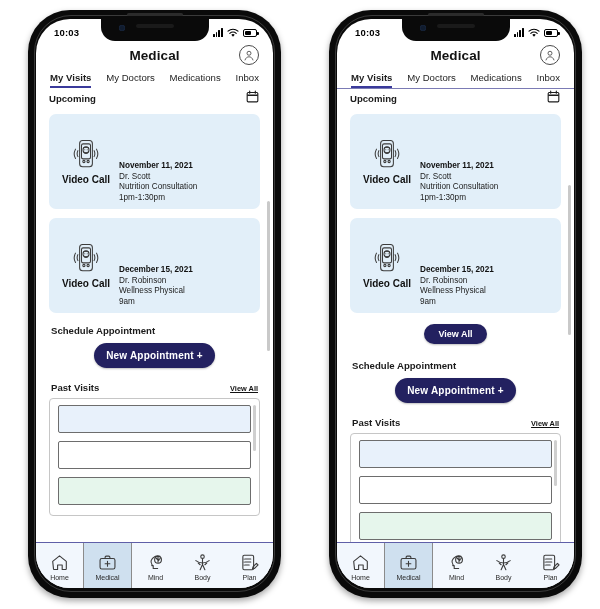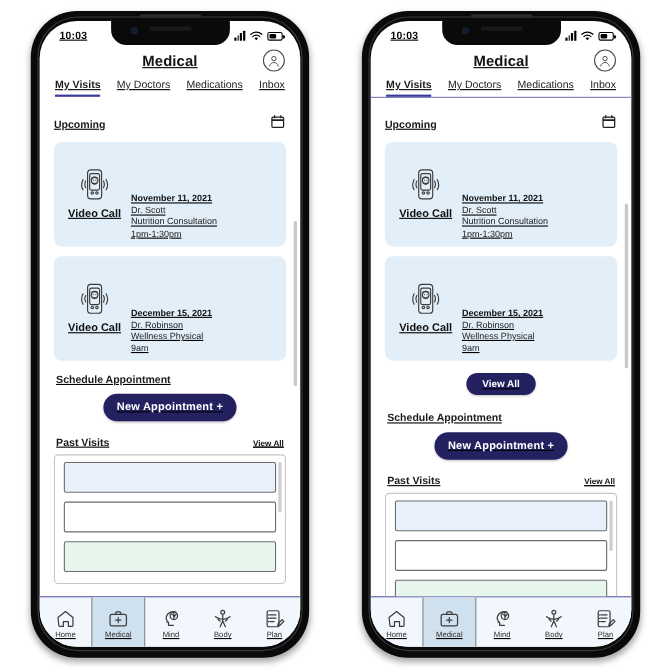--- a/index.html
+++ b/index.html
@@ -8,21 +8,20 @@
     background:#ffffff;
     font-family:"Liberation Sans", sans-serif;
     overflow:hidden;
     position:relative;
   }
   .stage {
     position:absolute; inset:0;
     display:flex;
     justify-content:space-between;
     padding:10px 18px 6px 28px;
-    text-decoration:underline;
   }
 
   
   .phone {
     position:relative;
     width:253px;
     height:588px;
     border-radius:42px;
     background:#0a0a0a;
     padding:9px 8px 10px 8px;
@@ -116,21 +115,21 @@
     flex:1 1 auto; position:relative; overflow:hidden;
     padding:0 13px;
   }
   .scrollbar{
     position:absolute; right:3px; width:3px; border-radius:2px;
     background:#c9c9c9;
   }
 
   .section-row{
     display:flex; align-items:center; justify-content:space-between;
-    margin-top:14px; margin-bottom:6px;
+    margin-bottom:6px;
   }
   .section-title{ font-size:9.6px; font-weight:600; color:#1b1b1b; }
   .cal-icon{ width:15px;height:15px; }
 
   
   .appt{
     background:#e2eff9;
     border-radius:7px;
     display:flex; align-items:center;
     padding:6px 8px;

